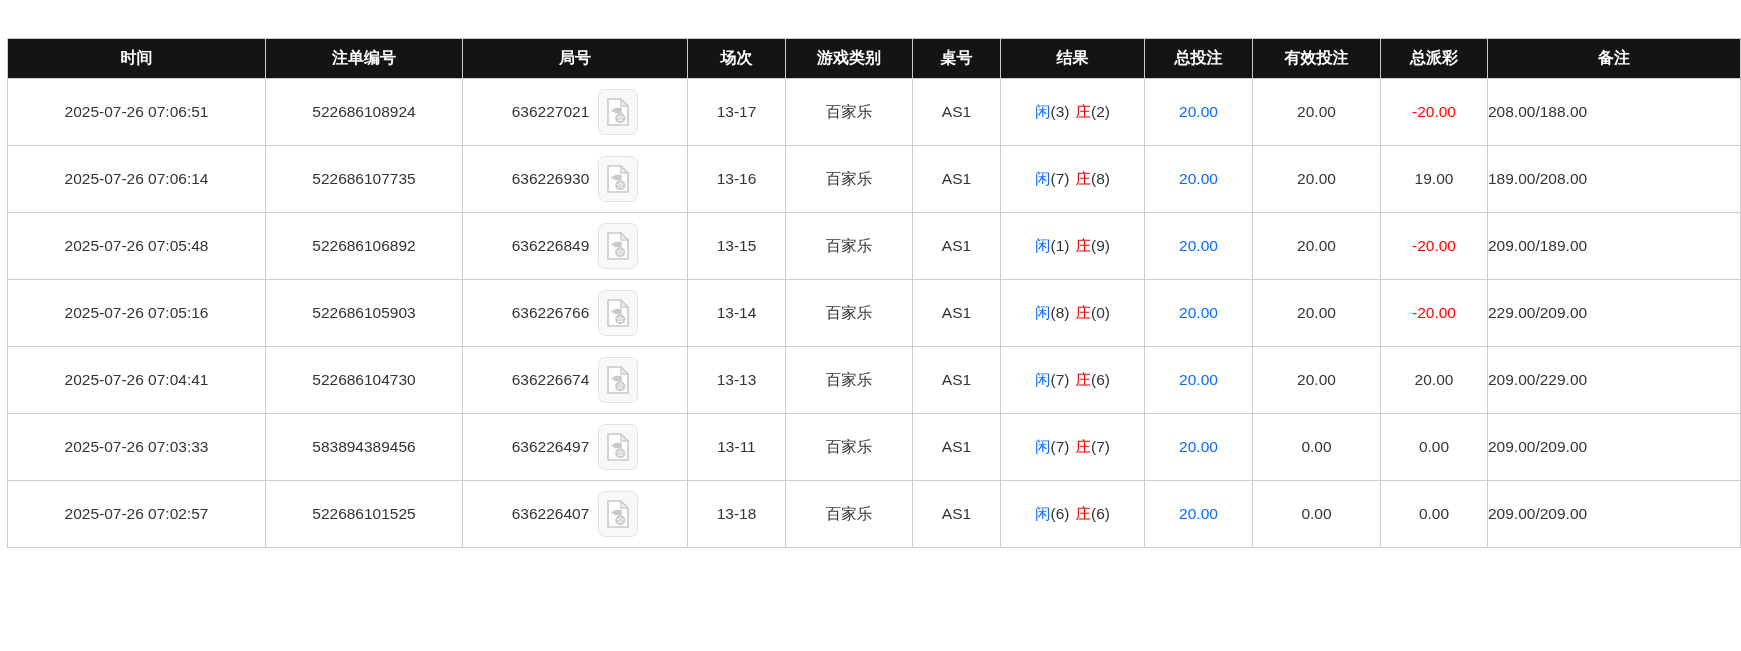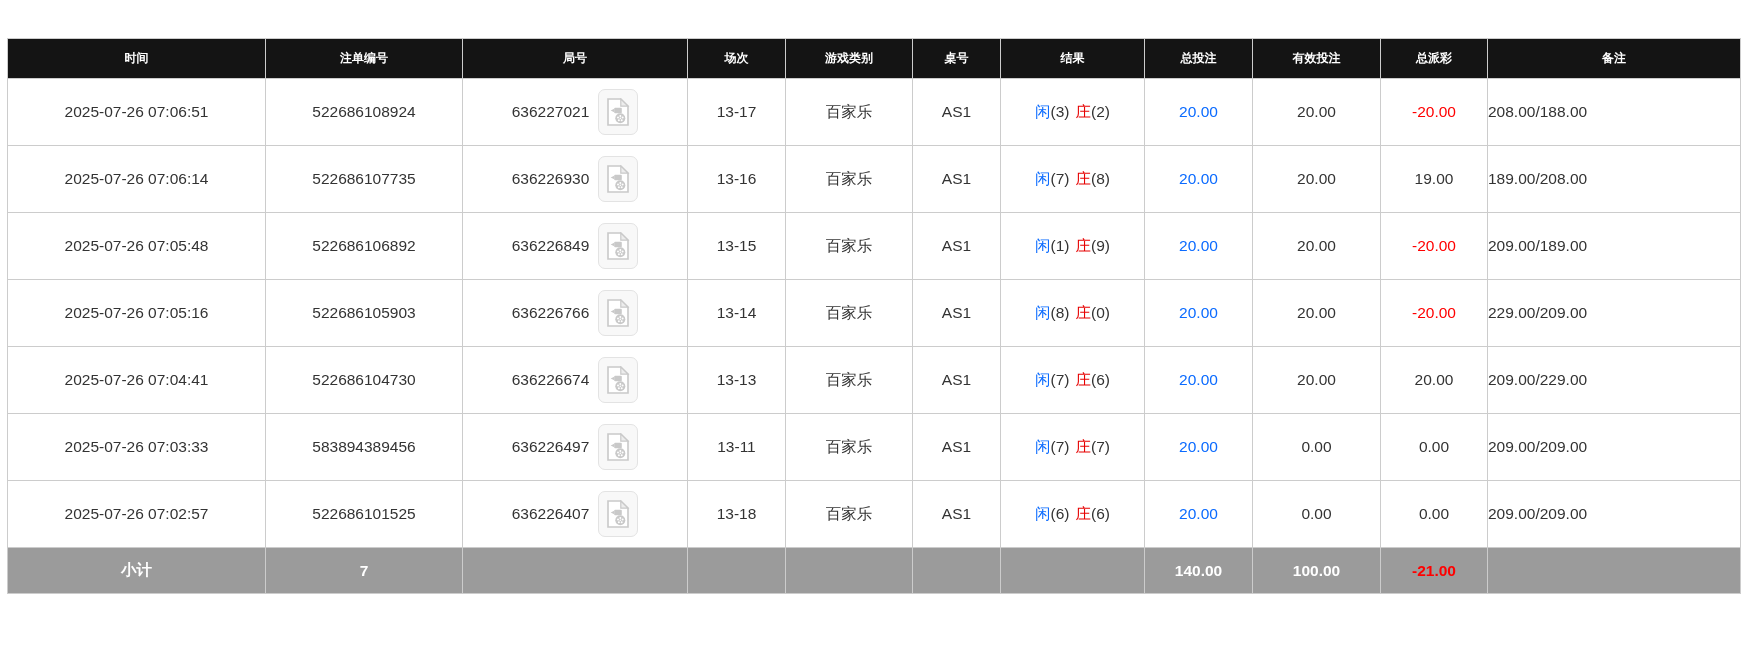--- a/index.html
+++ b/index.html
@@ -24,21 +24,21 @@
   table.report th,
   table.report td {
     border: 1px solid #cccccc;
     padding: 0;
     overflow: hidden;
     white-space: nowrap;
   }
   thead th {
     background: #141414;
     color: #ffffff;
-    font-size: 12px;
+    font-size: 16px;
     font-weight: bold;
     height: 40px;
     text-align: center;
   }
   tbody td {
     background: #ffffff;
     height: 67px;
     font-size: 15.5px;
     color: #333333;
     text-align: center;
@@ -320,28 +320,15 @@
           <td class="cell-game">百家乐</td>
           <td class="cell-table">AS1</td>
           <td class="cell-result"><span class="txt-blue">闲</span><span class="res-num">(6)</span><span class="res-gap"></span><span class="txt-red">庄</span><span class="res-num">(6)</span></td>
           <td class="txt-blue">20.00</td>
           <td>0.00</td>
           <td>0.00</td>
           <td class="cell-remark">209.00/209.00</td>
         </tr>
       </tbody>
     <tfoot id="footer-rows">
-        <tr>
-          <td>小计</td>
-          <td>7</td>
-          <td></td>
-          <td></td>
-          <td></td>
-          <td></td>
-          <td></td>
-          <td>140.00</td>
-          <td>100.00</td>
-          <td class="neg">-21.00</td>
-          <td></td>
-        </tr>
       </tfoot>
   </table>
 </div>
 
 </body></html>

